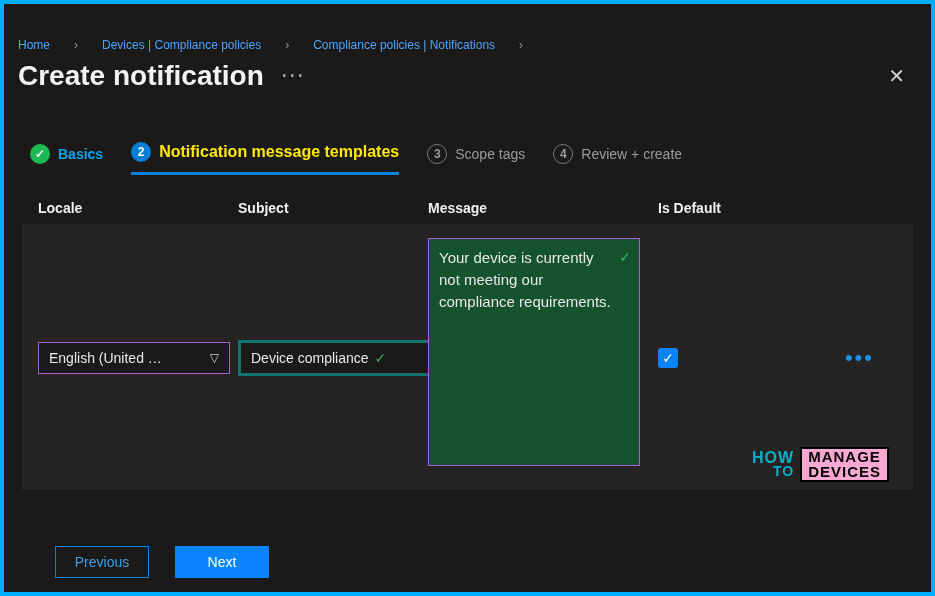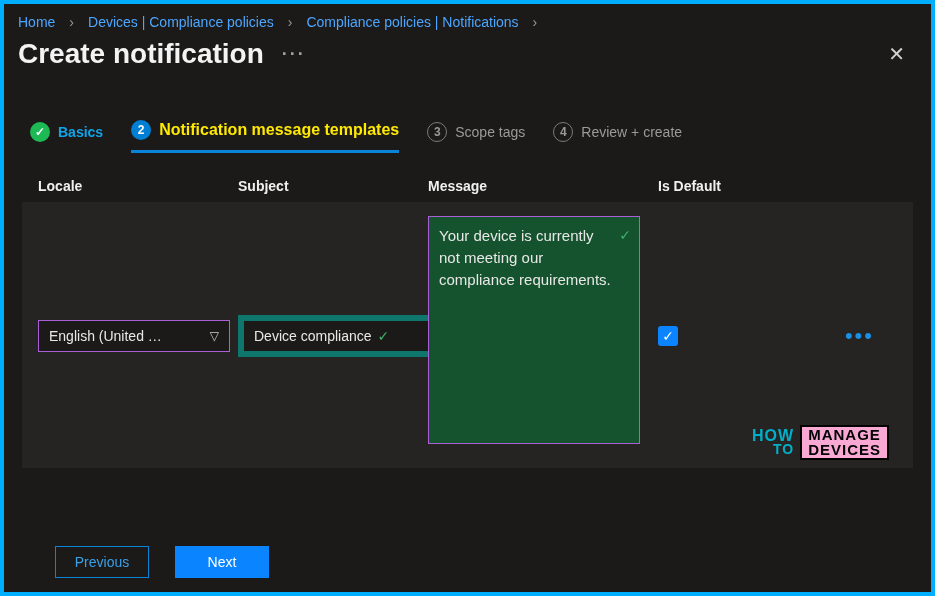--- a/index.html
+++ b/index.html
@@ -17,25 +17,26 @@
     box-sizing: border-box;
     width: 935px;
     height: 596px;
     border: 4px solid #00aeff;
     background: #1b1a19;
     position: relative;
   }
   
   .breadcrumb {
     padding: 10px 14px 4px 14px;
-    font-size: 14px;
+    font-size: 12px;
     color: #4ca6ff;
     display: flex;
     align-items: center;
-    gap: 8px;
+    gap: 18px;
+    margin-top: 24px;
   }
   .breadcrumb a {
     color: #4ca6ff;
     text-decoration: none;
     cursor: pointer;
   }
   .breadcrumb .sep {
     color: #9a9a9a;
     padding: 0 6px;
   }
@@ -155,21 +156,21 @@
     cursor: pointer;
     width: 170px;
     font-size: 14px;
   }
   .select-box .chev {
     font-size: 12px;
     color: #d0d0d0;
   }
   
   .subject-box {
-    border: 6px solid #0f766e;
+    border: 3px solid #0f766e;
     background: #1b1a19;
     height: 30px;
     display: flex;
     align-items: center;
     padding: 0 10px;
     color: #e8e8e8;
     width: 168px;
     font-size: 14px;
     gap: 6px;
   }

